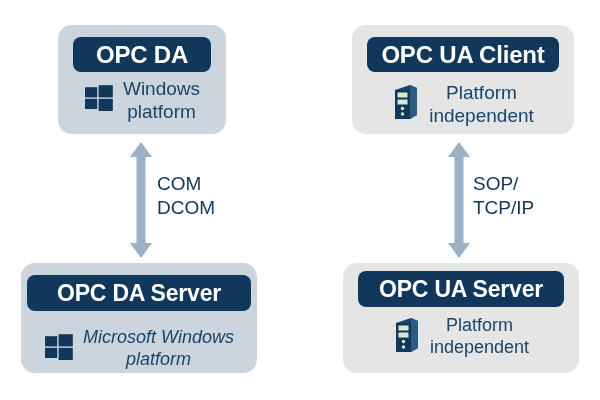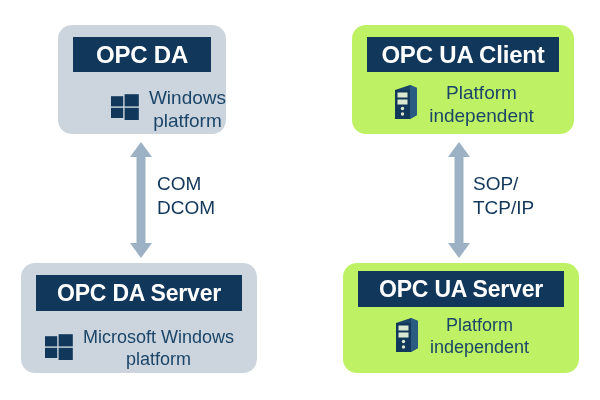--- a/index.html
+++ b/index.html
@@ -19,26 +19,26 @@
   
   .card {
     position: absolute;
     border-radius: 14px;
     box-sizing: border-box;
     display: flex;
     flex-direction: column;
     align-items: center;
   }
   .card.blue  { background: #ccd5de; }
-  .card.green { background: #bef264; align-items: center; }
+  .card.green { background: #e5e5e5; align-items: center; }
 
   .card-title {
     background: #11375b;
     color: #ffffff;
-    border-radius: 0;
+    border-radius: 8px;
     font-weight: bold;
     line-height: 1;
     display: flex;
     align-items: center;
     justify-content: center;
     white-space: nowrap;
     letter-spacing: -0.2px;
   }
 
   .card-body {
@@ -55,31 +55,31 @@
     color: #1b4568;
     text-align: center;
     line-height: 1.22;
     white-space: pre-line;
     font-weight: normal;
   }
 
   
   #card-opc-da      { left: 58px;  top: 25px;  width: 168px; height: 109px; padding-top: 12px; }
   #card-opc-da .card-title { width: 138px; height: 35px; font-size: 24px; }
-  #card-opc-da .card-body  { margin-top: 14px; justify-content: flex-end; }
+  #card-opc-da .card-body  { margin-top: 5px; }
   #card-opc-da .card-sub   { font-size: 19px; }
 
   #card-opc-ua-client { left: 352px; top: 25px;  width: 222px; height: 109px; padding-top: 12px; }
   #card-opc-ua-client .card-title { width: 192px; height: 35px; font-size: 24px; }
   #card-opc-ua-client .card-body  { margin-top: 9px; }
   #card-opc-ua-client .card-sub   { font-size: 19px; }
 
   #card-opc-da-server { left: 21px;  top: 263px; width: 236px; height: 110px; padding-top: 12px; }
-  #card-opc-da-server .card-title { width: 206px; height: 36px; font-size: 23px; }
-  #card-opc-da-server .card-body  { margin-top: 16px; }
+  #card-opc-da-server .card-title { width: 224px; height: 36px; font-size: 23px; }
+  #card-opc-da-server .card-body  { margin-top: 16px; font-style: italic; }
   #card-opc-da-server .card-sub   { font-size: 18px; }
 
   #card-opc-ua-server { left: 343px; top: 263px; width: 236px; height: 110px; padding-top: 8px; }
   #card-opc-ua-server .card-title { width: 206px; height: 36px; font-size: 23px; }
   #card-opc-ua-server .card-body  { margin-top: 8px; }
   #card-opc-ua-server .card-sub   { font-size: 18px; }
 
   
   .icon { flex: 0 0 auto; display: block; }
 

